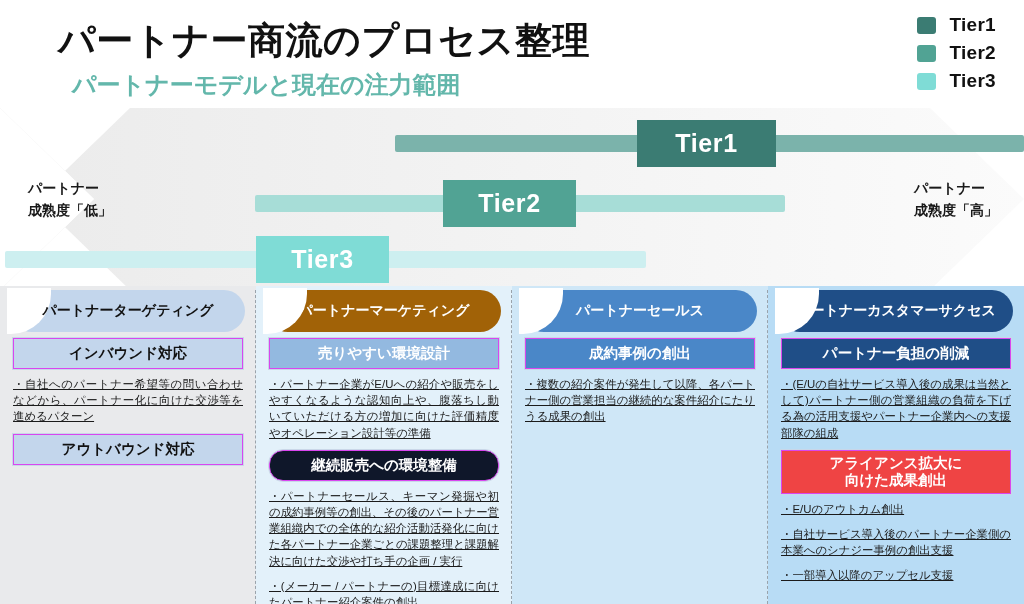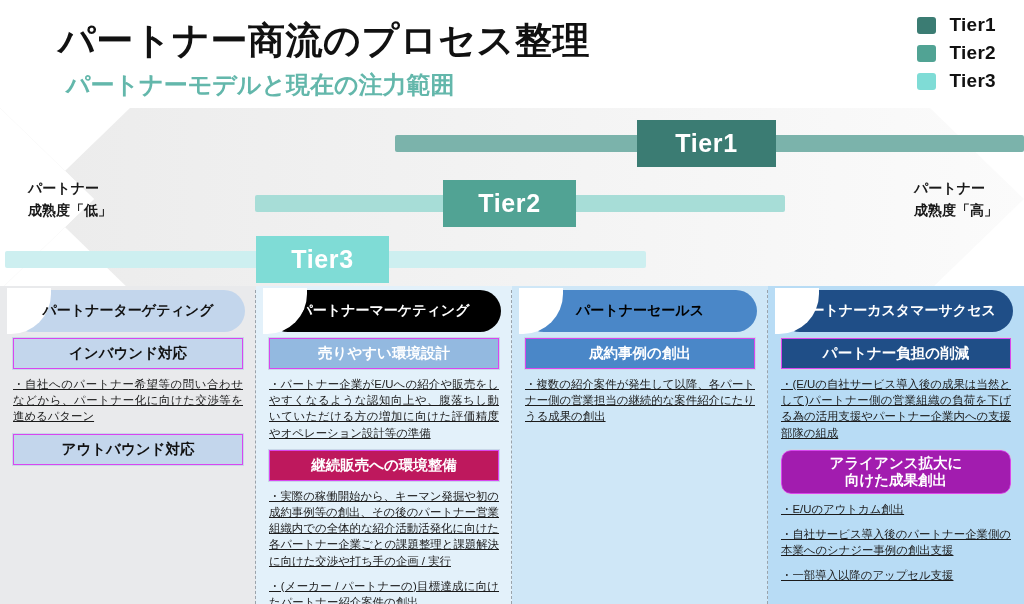--- a/index.html
+++ b/index.html
@@ -40,21 +40,21 @@
     color: #111111;
     line-height: 1.22;
     white-space: nowrap;
   }
   .sub-title {
     font-size: 24px;
     font-weight: bold;
     color: #63b7ab;
     line-height: 1.3;
     margin-top: 6px;
-    margin-left: 8px;
+    margin-left: 14px;
     white-space: nowrap;
   }
 
   
   .legend {
     position: absolute;
     right: 28px;
     top: 12px;
     z-index: 7;
   }
@@ -257,58 +257,58 @@
           <span>インバウンド対応</span>
         </div>
         <p class="desc"><span>・自社へのパートナー希望等の問い合わせなどから、パートナー化に向けた交渉等を進めるパターン</span></p>
         <div class="item-box" style="background: rgb(195, 214, 236); color: rgb(17, 17, 17); font-family: Liberation Serif, serif;">
           <span>アウトバウンド対応</span>
         </div>
       </div>
     </div>
     <div class="col" style="background: rgb(227, 241, 250);">
       <div class="col-divider"></div>
-      <div class="col-header" style="background: #000000; color: rgb(255, 255, 255);">
+      <div class="col-header" style="background: #a16207; color: rgb(255, 255, 255);">
         <div>パートナーマーケティング</div>
       </div>
       <div class="col-body">
         <div class="item-box" style="background: rgb(147, 185, 224); color: rgb(255, 255, 255);">
           <span>売りやすい環境設計</span>
         </div>
         <p class="desc"><span>・パートナー企業がE/Uへの紹介や販売をしやすくなるような認知向上や、腹落ちし動いていただける方の増加に向けた評価精度やオペレーション設計等の準備</span></p>
-        <div class="item-box" style="background: #be185d; color: rgb(255, 255, 255);">
+        <div class="item-box" style="background: #0f172a; color: rgb(255, 255, 255); border-radius: 14px;">
           <span>継続販売への環境整備</span>
         </div>
-        <p class="desc"><span>・実際の稼働開始から、キーマン発掘や初の成約事例等の創出、その後のパートナー営業組織内での全体的な紹介活動活発化に向けた各パートナー企業ごとの課題整理と課題解決に向けた交渉や打ち手の企画 / 実行</span></p>
+        <p class="desc"><span>・パートナーセールス、キーマン発掘や初の成約事例等の創出、その後のパートナー営業組織内での全体的な紹介活動活発化に向けた各パートナー企業ごとの課題整理と課題解決に向けた交渉や打ち手の企画 / 実行</span></p>
         <p class="desc"><span>・(メーカー / パートナーの)目標達成に向けたパートナー紹介案件の創出</span></p>
       </div>
     </div>
     <div class="col" style="background: rgb(207, 231, 247);">
       <div class="col-divider"></div>
-      <div class="col-header" style="background: rgb(74, 135, 200); color: #000000;">
+      <div class="col-header" style="background: rgb(74, 135, 200); color: #ffffff;">
         <div>パートナーセールス</div>
       </div>
       <div class="col-body">
         <div class="item-box" style="background: rgb(74, 135, 200); color: rgb(255, 255, 255);">
           <span>成約事例の創出</span>
         </div>
         <p class="desc"><span>・複数の紹介案件が発生して以降、各パートナー側の営業担当の継続的な案件紹介にたりうる成果の創出</span></p>
       </div>
     </div>
     <div class="col" style="background: rgb(184, 220, 245);">
       <div class="col-header" style="background: rgb(31, 78, 135); color: rgb(255, 255, 255);">
         <div>パートナー</div>
         <div>カスタマーサクセス</div>
       </div>
       <div class="col-body">
         <div class="item-box" style="background: rgb(31, 78, 135); color: rgb(255, 255, 255);">
           <span>パートナー負担の削減</span>
         </div>
         <p class="desc"><span>・(E/Uの自社サービス導入後の成果は当然として)パートナー側の営業組織の負荷を下げる為の活用支援やパートナー企業内への支援部隊の組成</span></p>
-        <div class="item-box tall" style="background: #a21caf; color: rgb(255, 255, 255); border-radius: 10px;">
+        <div class="item-box tall" style="background: #ef4444; color: rgb(255, 255, 255);">
           <div>
             <div>アライアンス拡大に</div>
             <div>向けた成果創出</div>
           </div>
         </div>
         <p class="desc"><span>・E/Uのアウトカム創出</span></p>
         <p class="desc"><span>・自社サービス導入後のパートナー企業側の本業へのシナジー事例の創出支援</span></p>
         <p class="desc"><span>・一部導入以降のアップセル支援</span></p>
       </div>
     </div>

